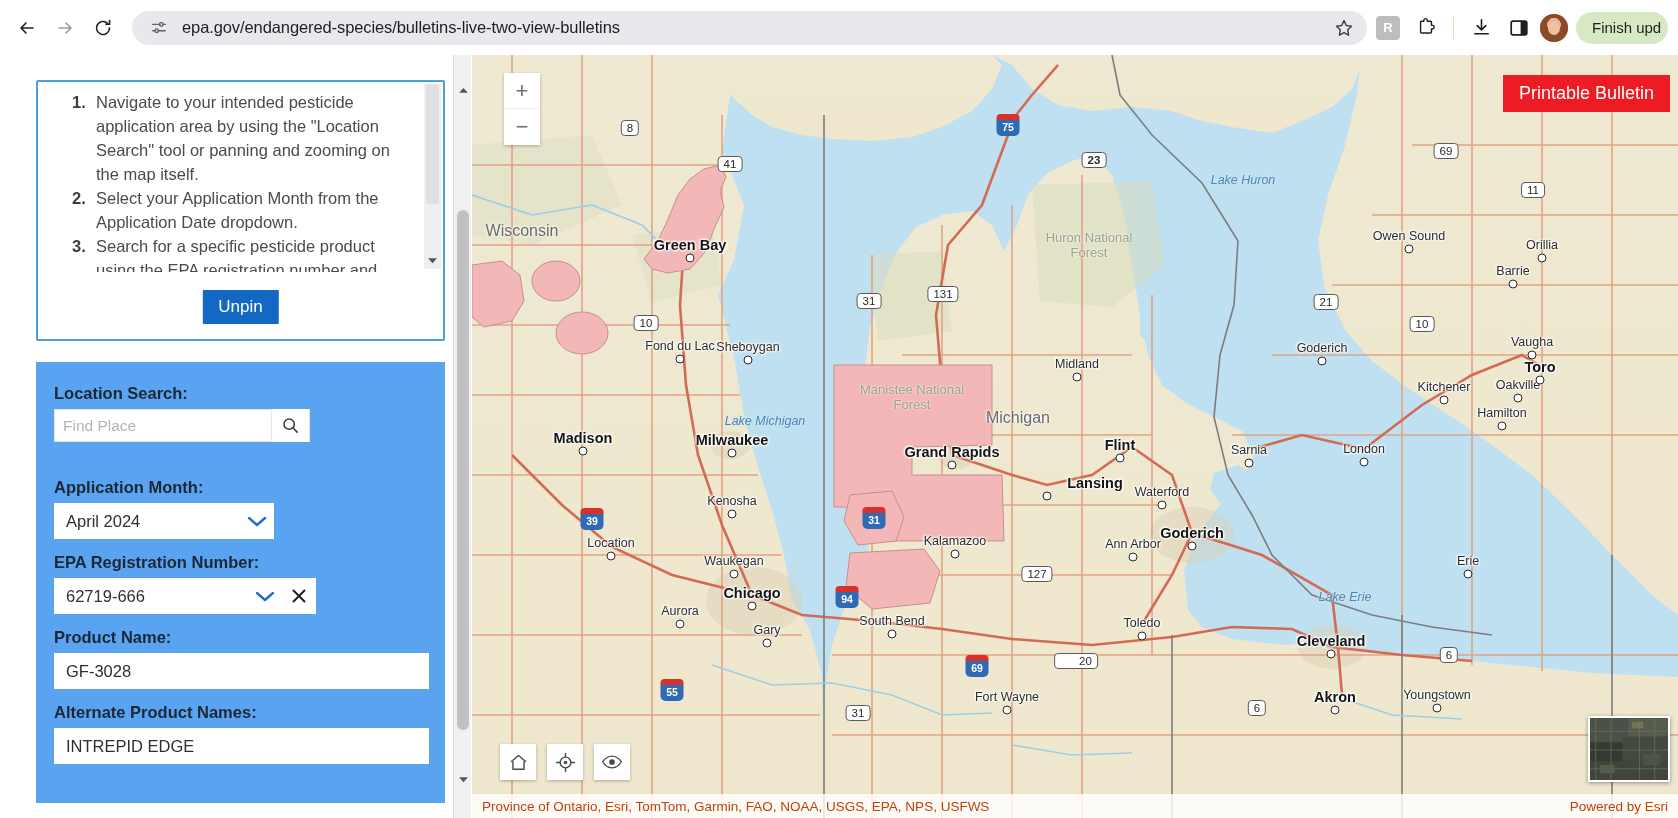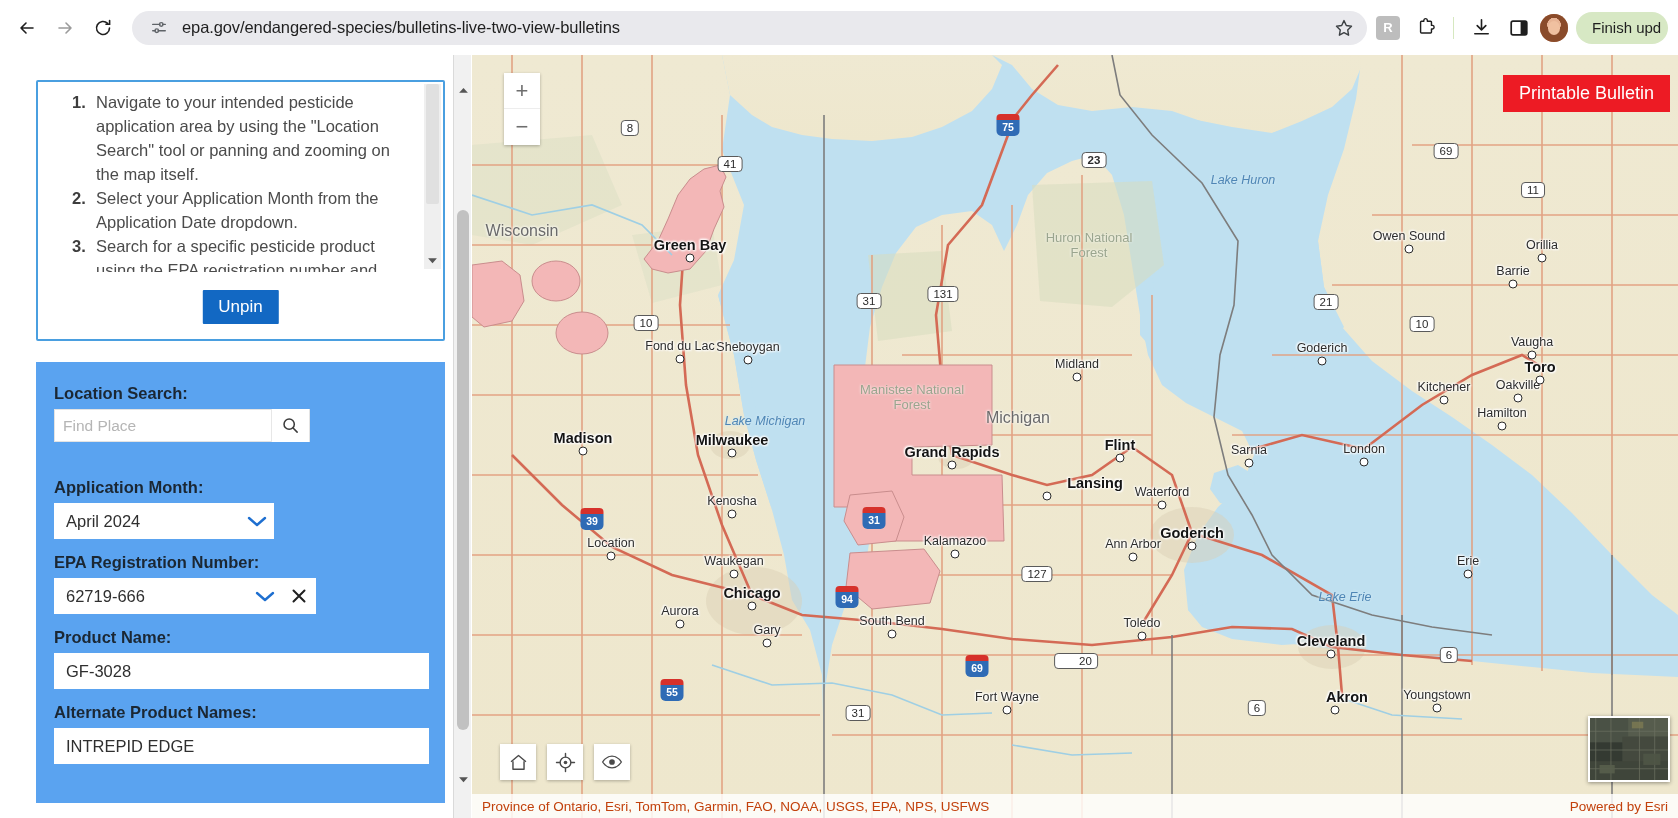--- a/index.html
+++ b/index.html
@@ -763,21 +763,21 @@
         <div class="mlabel city-sm" style="left: 690px; top: 437px;">Waterford</div>
         <div class="citydot" style="left: 690px; top: 450px;"></div>
         <div class="mlabel city" style="left: 720px; top: 478px;">Goderich</div>
         <div class="citydot" style="left: 720px; top: 491px;"></div>
         <div class="mlabel city-sm" style="left: 661px; top: 489px;">Ann Arbor</div>
         <div class="citydot" style="left: 661px; top: 502px;"></div>
         <div class="mlabel city-sm" style="left: 670px; top: 568px;">Toledo</div>
         <div class="citydot" style="left: 670px; top: 581px;"></div>
         <div class="mlabel city" style="left: 859px; top: 586px;">Cleveland</div>
         <div class="citydot" style="left: 859px; top: 599px;"></div>
-        <div class="mlabel city" style="left: 863px; top: 642px; margin-left: 12px;">Akron</div>
+        <div class="mlabel city" style="left: 863px; top: 642px;">Akron</div>
         <div class="citydot" style="left: 863px; top: 655px;"></div>
         <div class="mlabel city-sm" style="left: 965px; top: 640px;">Youngstown</div>
         <div class="citydot" style="left: 965px; top: 653px;"></div>
         <div class="mlabel city-sm" style="left: 996px; top: 506px;">Erie</div>
         <div class="citydot" style="left: 996px; top: 519px;"></div>
         <div class="mlabel city-sm" style="left: 777px; top: 395px;">Sarnia</div>
         <div class="citydot" style="left: 777px; top: 408px;"></div>
         <div class="mlabel city-sm" style="left: 892px; top: 394px;">London</div>
         <div class="citydot" style="left: 892px; top: 407px;"></div>
         <div class="mlabel city-sm" style="left: 850px; top: 293px;">Goderich</div>

